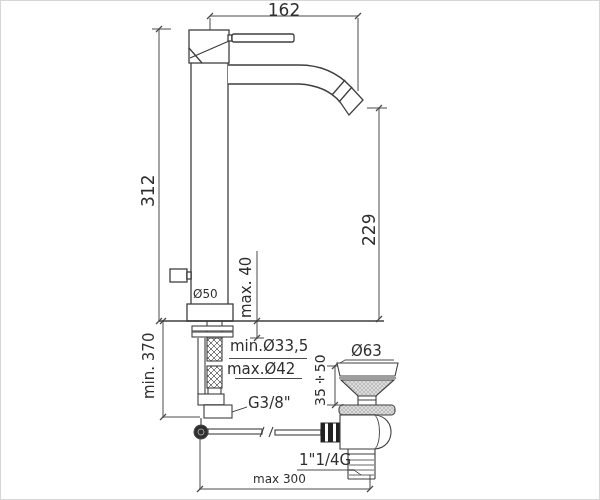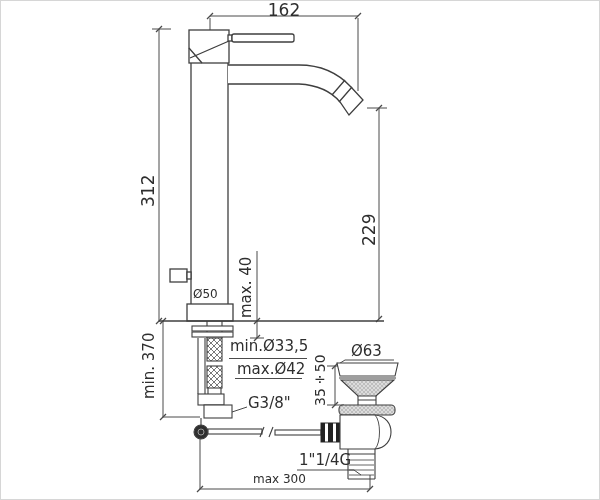--- a/index.html
+++ b/index.html
@@ -138,21 +138,21 @@
   <div class="lbl vtext f17" style="left:139px;top:156px;height:50px;">312</div>
 
   <div class="lbl vtext f17" style="left:360px;top:195px;height:50px;">229</div>
 
   <div class="lbl f16" style="left:192px;top:287px;">Ø50</div>
 
   <div class="lbl vtext f15" style="left:238px;top:257px;height:60px;">max. 40</div>
 
   <div class="lbl f15" style="left:229px;top:338px;">min.Ø33,5</div>
 
-  <div class="lbl f15" style="left:236px;top:361px;">max.Ø42</div>
+  <div class="lbl f15" style="left:226px;top:361px;">max.Ø42</div>
 
   <div class="lbl vtext f15" style="left:141px;top:332px;height:66px;">min. 370</div>
 
   <div class="lbl f15" style="left:247px;top:395px;">G3/8"</div>
 
   <div class="lbl f15" style="left:350px;top:343px;">Ø63</div>
 
   <div class="lbl vtext f14" style="left:312px;top:365px;height:40px;">35÷50</div>
 
   <div class="lbl f15" style="left:298px;top:452px;">1"1/4G</div>

